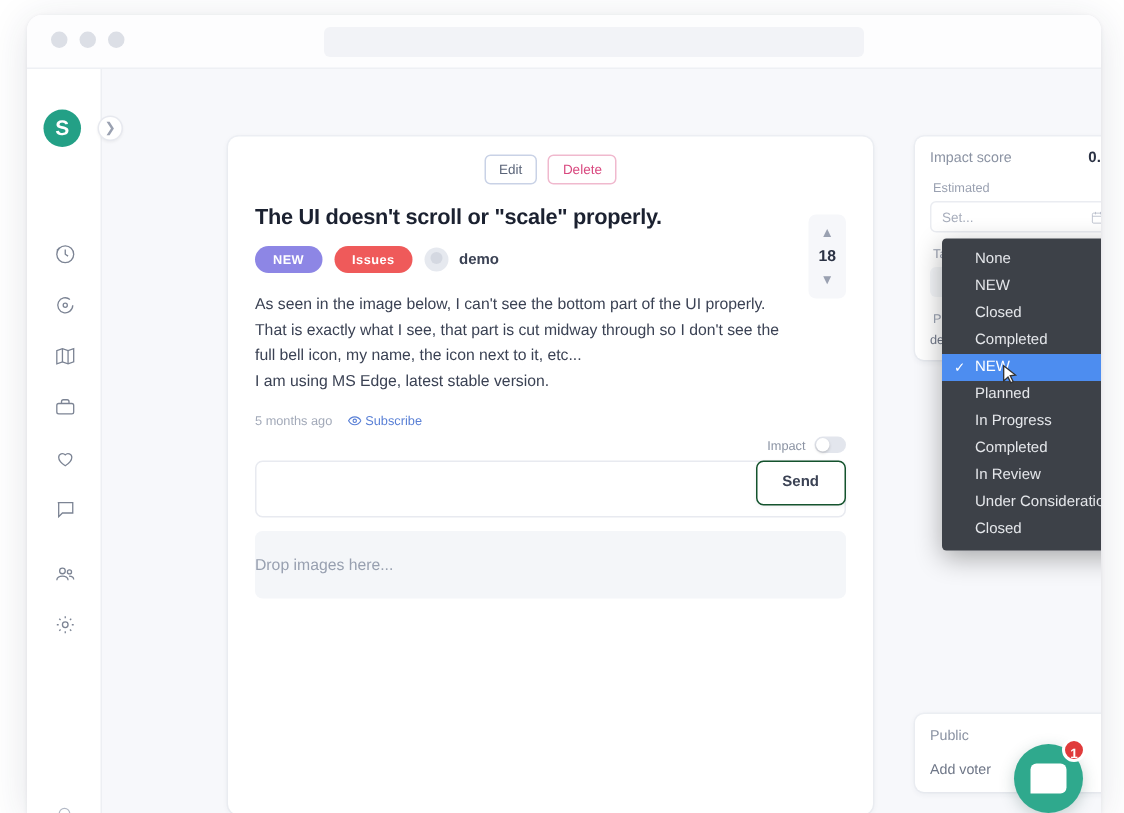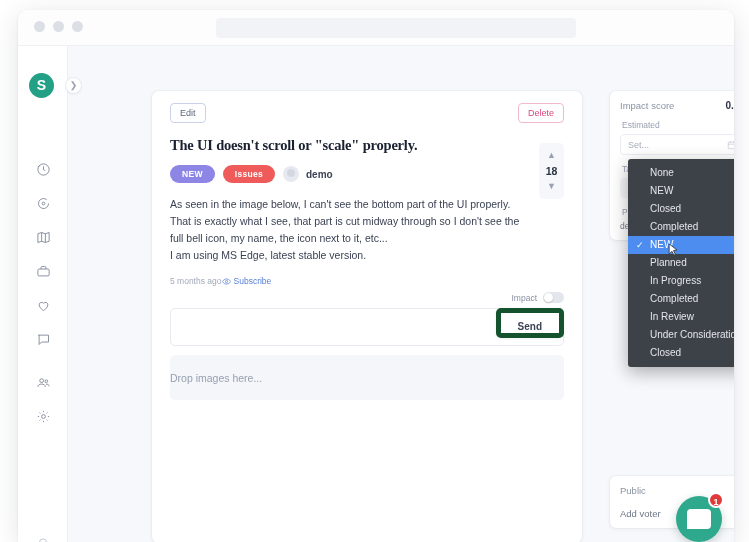--- a/index.html
+++ b/index.html
@@ -65,49 +65,49 @@
   
   .content { flex:1; position:relative; }
 
   .main-card {
     position:absolute; left:84px; top:45px; width:430px;
     background:#fff; border-radius:7px;
     box-shadow:0 1px 4px rgba(40,50,80,.07), 0 0 0 1px rgba(40,50,80,.03);
     padding:12px 18px 16px 18px;
     height: 452px;
   }
-  .card-actions { display:flex; justify-content:space-between; gap:7px; }
+  .card-actions { display:flex; justify-content:center; gap:7px; }
   .btn-sm {
     font-size:9px; padding:4px 9px; border-radius:4px; background:#fff;
     border:1px solid #c9d2e6; color:#5a6478; cursor:pointer;
   }
   .btn-del { border-color:#f0b9ce; color:#d9487f; }
 
   .title {
     font-size:14.5px; font-weight:bold; color:#1b2130;
-    margin-top:14px; letter-spacing:-.2px;font-family:Liberation Serif, serif;
+    margin-top:14px; letter-spacing:-.2px;
   }
   .meta-row { display:flex; align-items:center; gap:8px; margin-top:11px; }
   .badge {
     font-size:8.5px; font-weight:bold; color:#fff; border-radius:10px;
     padding:4px 12px; letter-spacing:.3px;
   }
   .badge-new { background:#8d86e5; }
   .badge-issues { background:#ef5a5a; }
   .author { display:flex; align-items:center; gap:7px; }
   .av-circle { width:16px; height:16px; border-radius:50%; background:#e6e9ef; position:relative;}
   .av-circle:after{content:""; position:absolute; left:4px; top:3px; width:8px;height:8px;
                    border-radius:50%; background:#d4d8e1;}
   .author-name { font-size:10px; color:#3b4254; font-weight:600; }
 
   .body-text {
     margin-top:13px; font-size:10.5px; line-height:1.62; color:#3b4254;
     width: 356px;
   }
-  .sub-row { margin-top:12px; display:flex; align-items:center; }
+  .sub-row { margin-top:12px; display:flex; align-items:center; gap:10px; }
   .sub-time { font-size:8.5px; color:#a2a9b8; }
   .subscribe { font-size:8.5px; color:#5a80d6; display:flex; align-items:flex-end; gap:3px; cursor:pointer; }
   .eye { width:9px; height:9px; }
 
   .vote-widget {
     position:absolute; right:18px; top:52px;
     width:25px; background:#f6f7fa; border-radius:5px;
     padding:7px 0; text-align:center;
   }
   .vote-widget .chev { font-size:9px; color:#9aa1b1; line-height:11px; cursor:pointer; }
@@ -118,21 +118,21 @@
   .toggle { width:21px; height:11px; border-radius:6px; background:#e3e6ed; position:relative; cursor:pointer; }
   .toggle:after { content:""; position:absolute; left:1px; top:1px; width:9px; height:9px;
                   border-radius:50%; background:#fff; box-shadow:0 1px 2px rgba(0,0,0,.18); }
 
   .reply-box {
     margin-top:5px; height:38px; border:1px solid #e8eaf0; border-radius:5px;
     position:relative; background:#fff;
   }
   .send-btn {
     position:absolute; right:-1px; top:-1px; height:30px; padding:0 17px;
-    background:#fff; border:5px solid #14532d; border-radius:5px;
+    background:#fff; border:1px solid #14532d; border-radius:5px;
     font-size:10px; color:#3b4254; font-weight:600; line-height:28px; cursor:pointer;
     box-shadow:0 1px 3px rgba(40,50,80,.07);
   }
   .dropzone {
     margin-top:9px; height:45px; background:#f4f6f9; border-radius:5px;
     display:flex; align-items:center; justify-content:flex-start;
     font-size:10.5px; color:#98a0b0;
   }
   .comment {
     margin-top:23px; background:#f6f7fa; border-radius:5px; padding:11px 12px 12px 12px;

